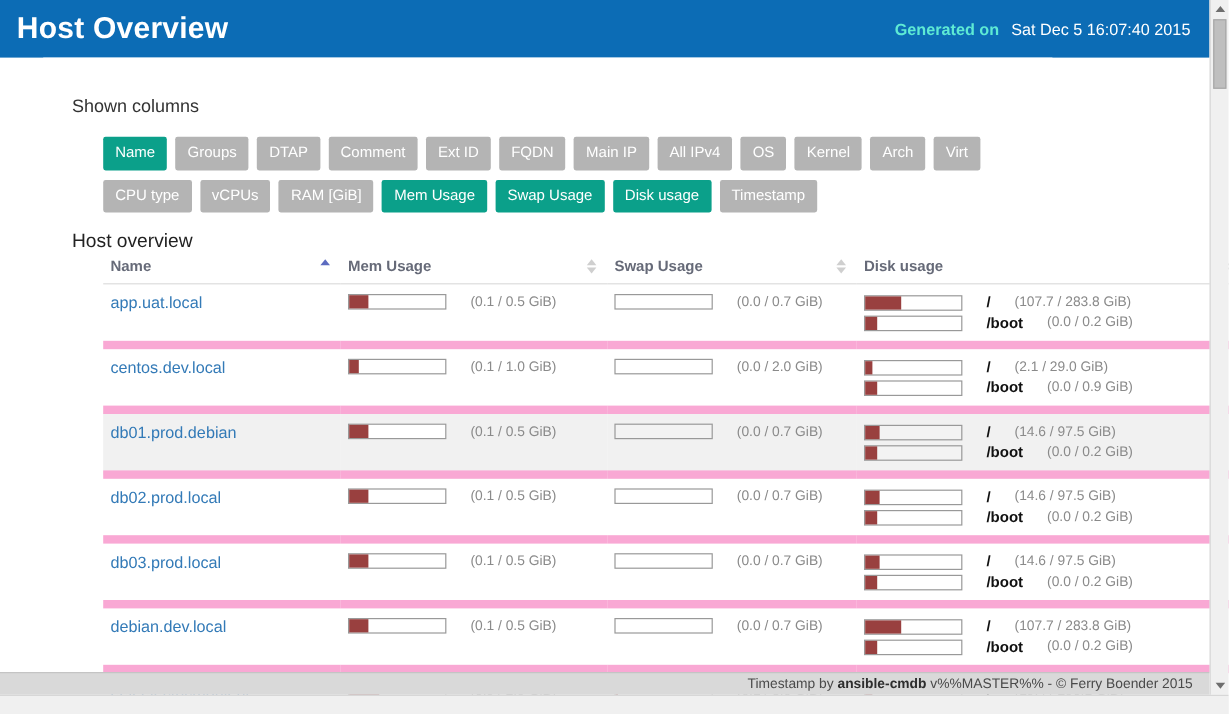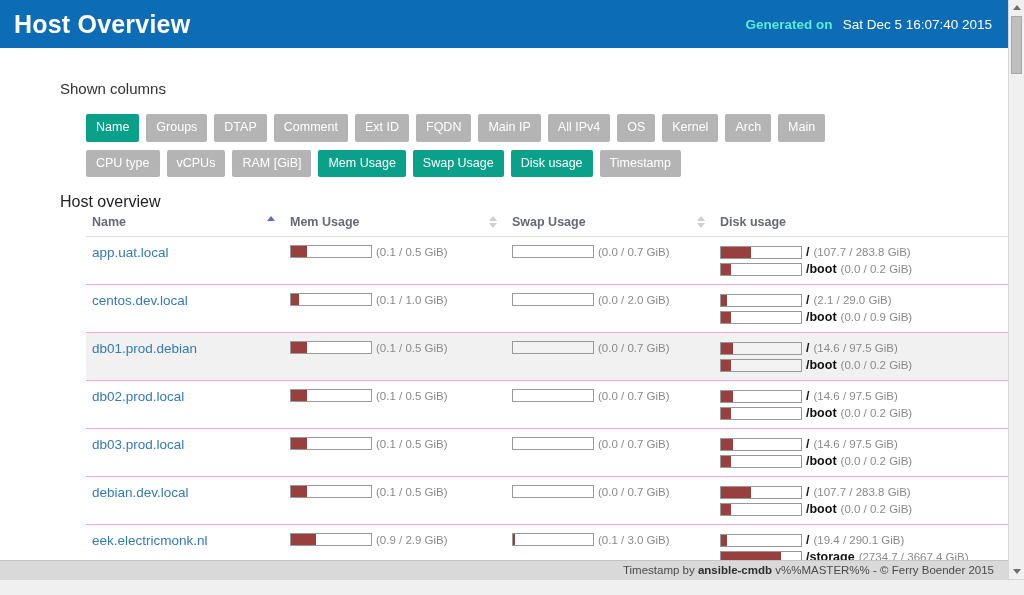--- a/index.html
+++ b/index.html
@@ -141,37 +141,37 @@
     width: 0; height: 0;
     border-left: 4px solid transparent;
     border-right: 4px solid transparent;
   }
   th .sort-ind .up { top: 0;   border-bottom: 5px solid #cfcfcf; }
   th .sort-ind .dn { bottom: 0; border-top: 5px solid #cfcfcf; }
   th.sorted-asc .sort-ind .up { border-bottom-color: #5c6bc0; }
 
   table.hosts tbody td {
     padding: 8px 6px;
-    border-bottom: 1px solid #f9a8d4;
+    border-bottom: 7px solid #f9a8d4;
     vertical-align: top;
     font-size: 12.5px;
   }
   table.hosts tbody tr.alt td { background: #f1f1f1; }
   td.name-cell a {
     color: #337ab7;
     text-decoration: none;
     font-size: 13.5px;
     cursor: pointer;
   }
 
   
   .bar-line {
     display: flex;
     align-items: center;
-    gap: 4px;
+    gap: 20px;
     margin-bottom: 3px;
     white-space: nowrap;
   }
   .bar-line:last-child { margin-bottom: 0; }
   .bar {
     position: relative;
     width: 82px;
     height: 13px;
     border: 1px solid #999999;
     background: #ffffff;
@@ -276,21 +276,21 @@
           <button class="col-btn">Groups</button>
           <button class="col-btn">DTAP</button>
           <button class="col-btn">Comment</button>
           <button class="col-btn">Ext ID</button>
           <button class="col-btn">FQDN</button>
           <button class="col-btn">Main IP</button>
           <button class="col-btn">All IPv4</button>
           <button class="col-btn">OS</button>
           <button class="col-btn">Kernel</button>
           <button class="col-btn">Arch</button>
-          <button class="col-btn">Main</button>
+          <button class="col-btn">Virt</button>
         </div>
       <div class="btn-row" id="btnrow1">
           <button class="col-btn">CPU type</button>
           <button class="col-btn">vCPUs</button>
           <button class="col-btn">RAM [GiB]</button>
           <button class="col-btn on">Mem Usage</button>
           <button class="col-btn on">Swap Usage</button>
           <button class="col-btn on">Disk usage</button>
           <button class="col-btn">Timestamp</button>
         </div>

